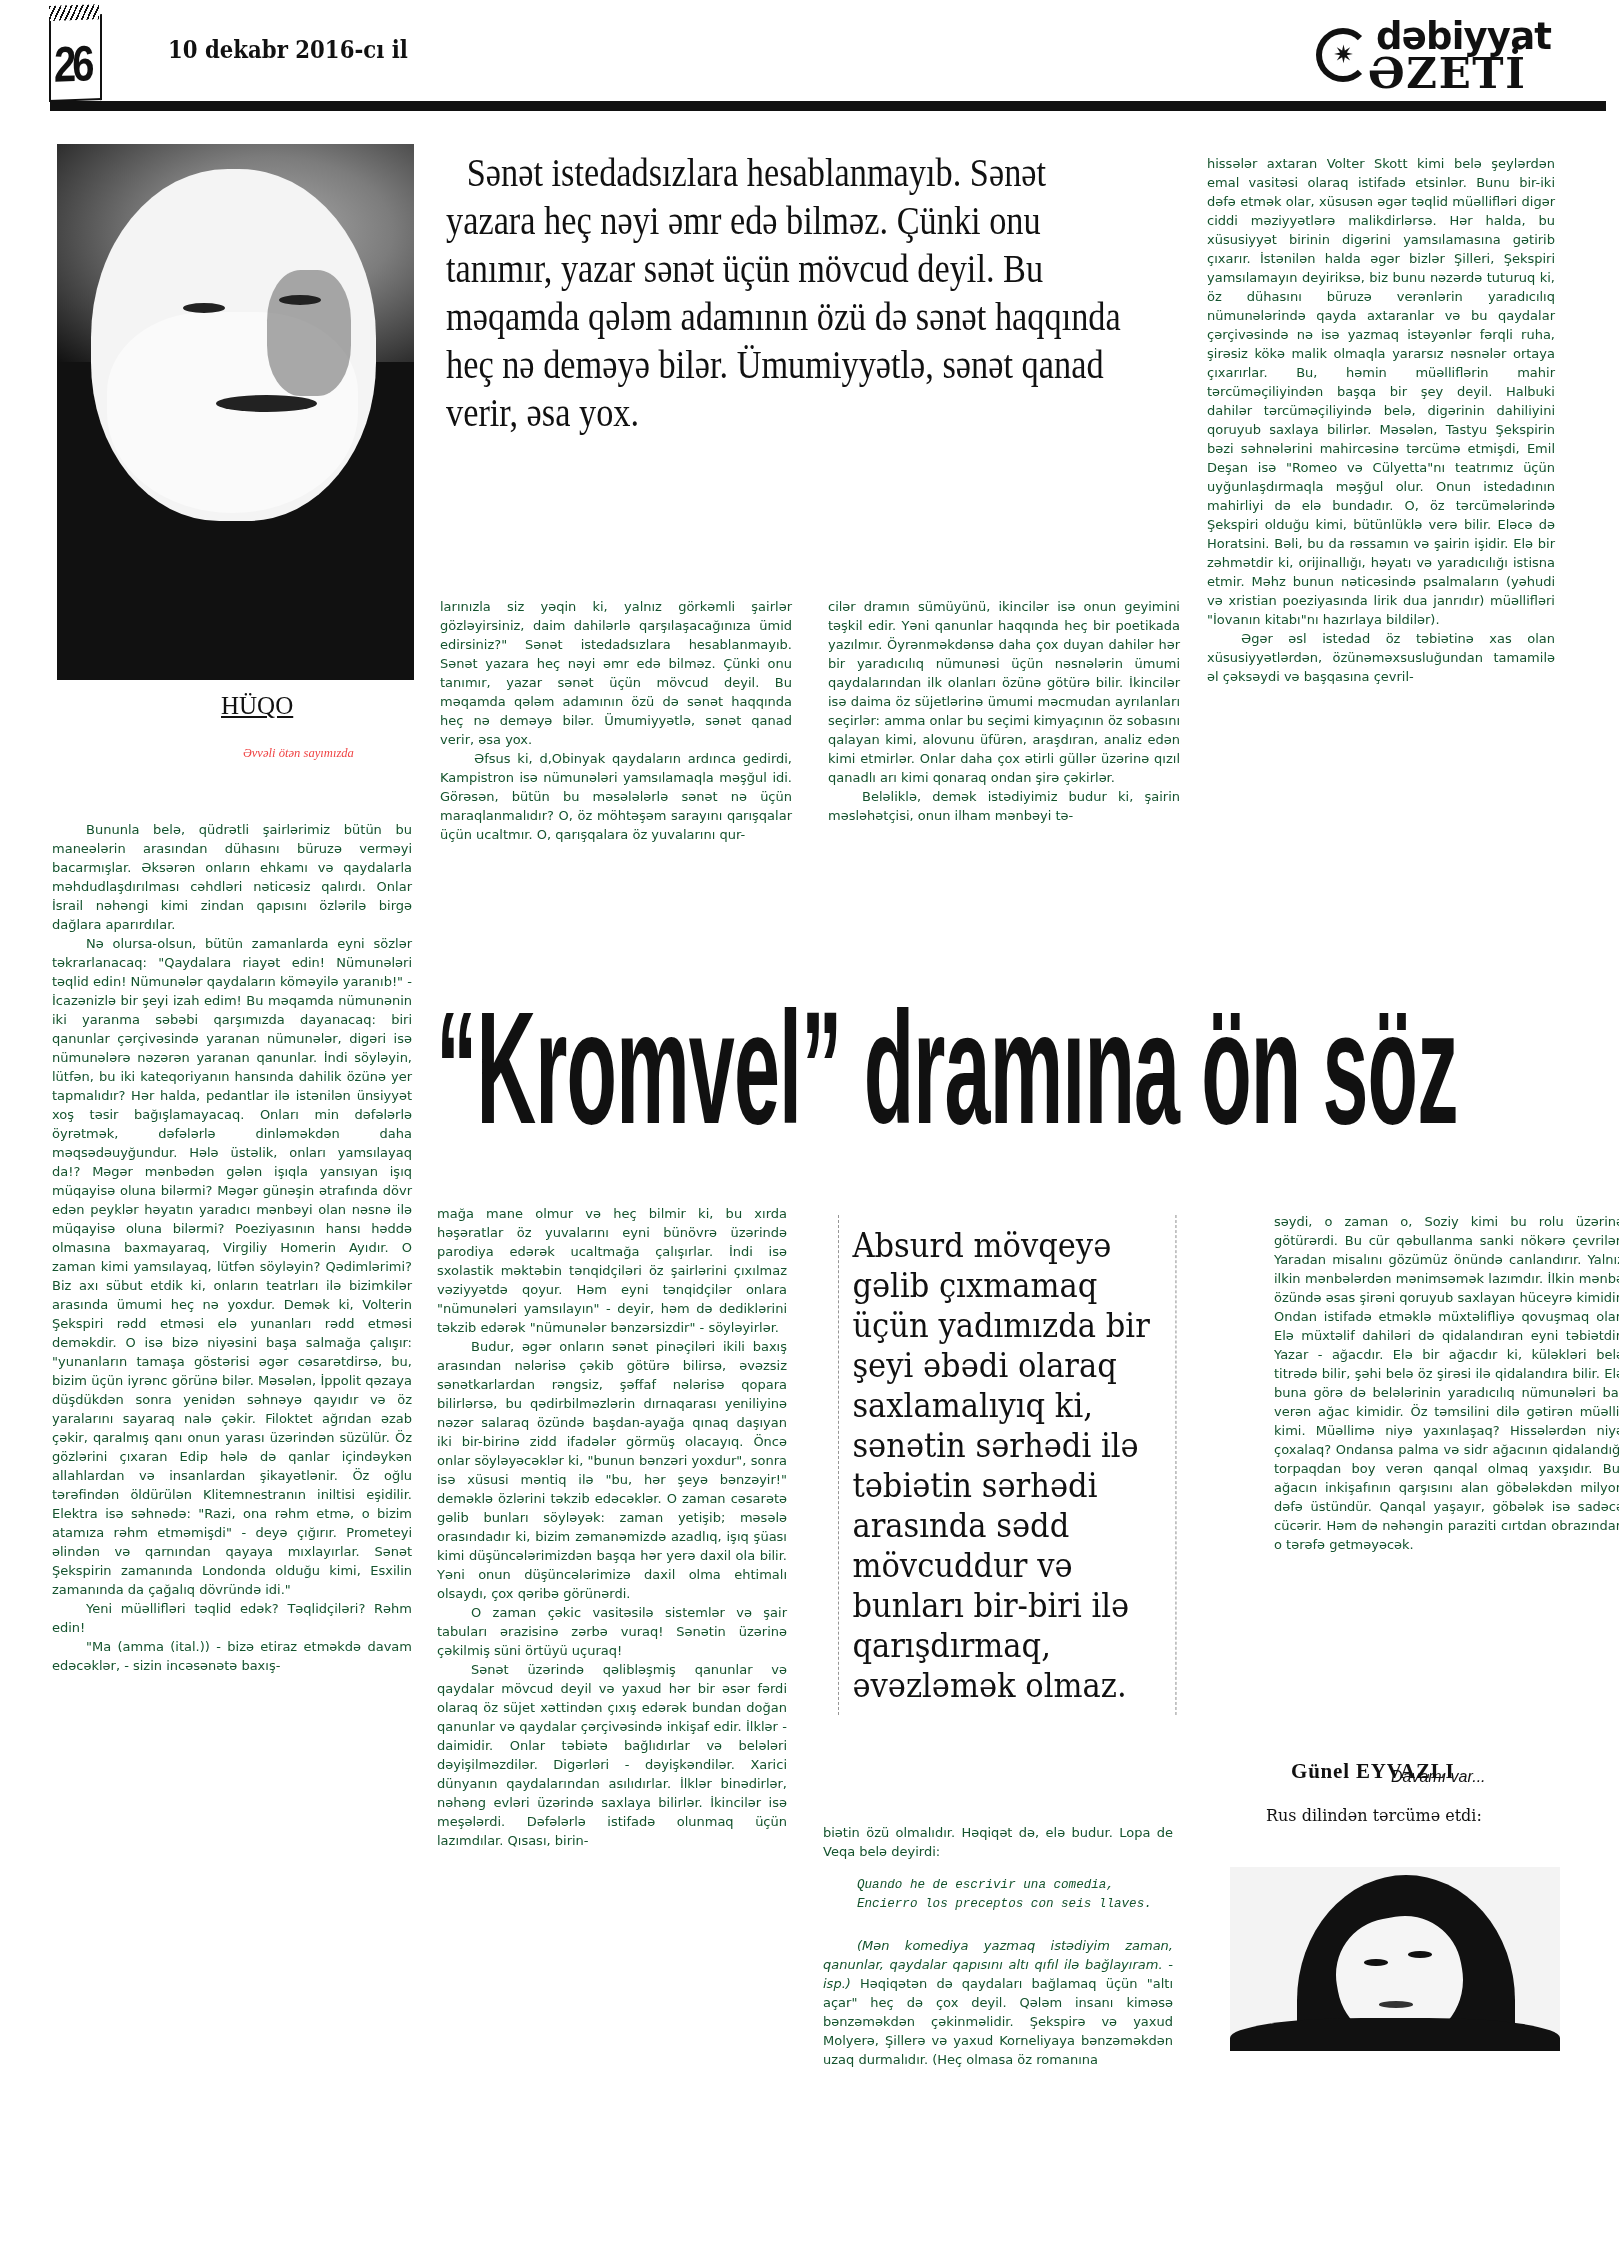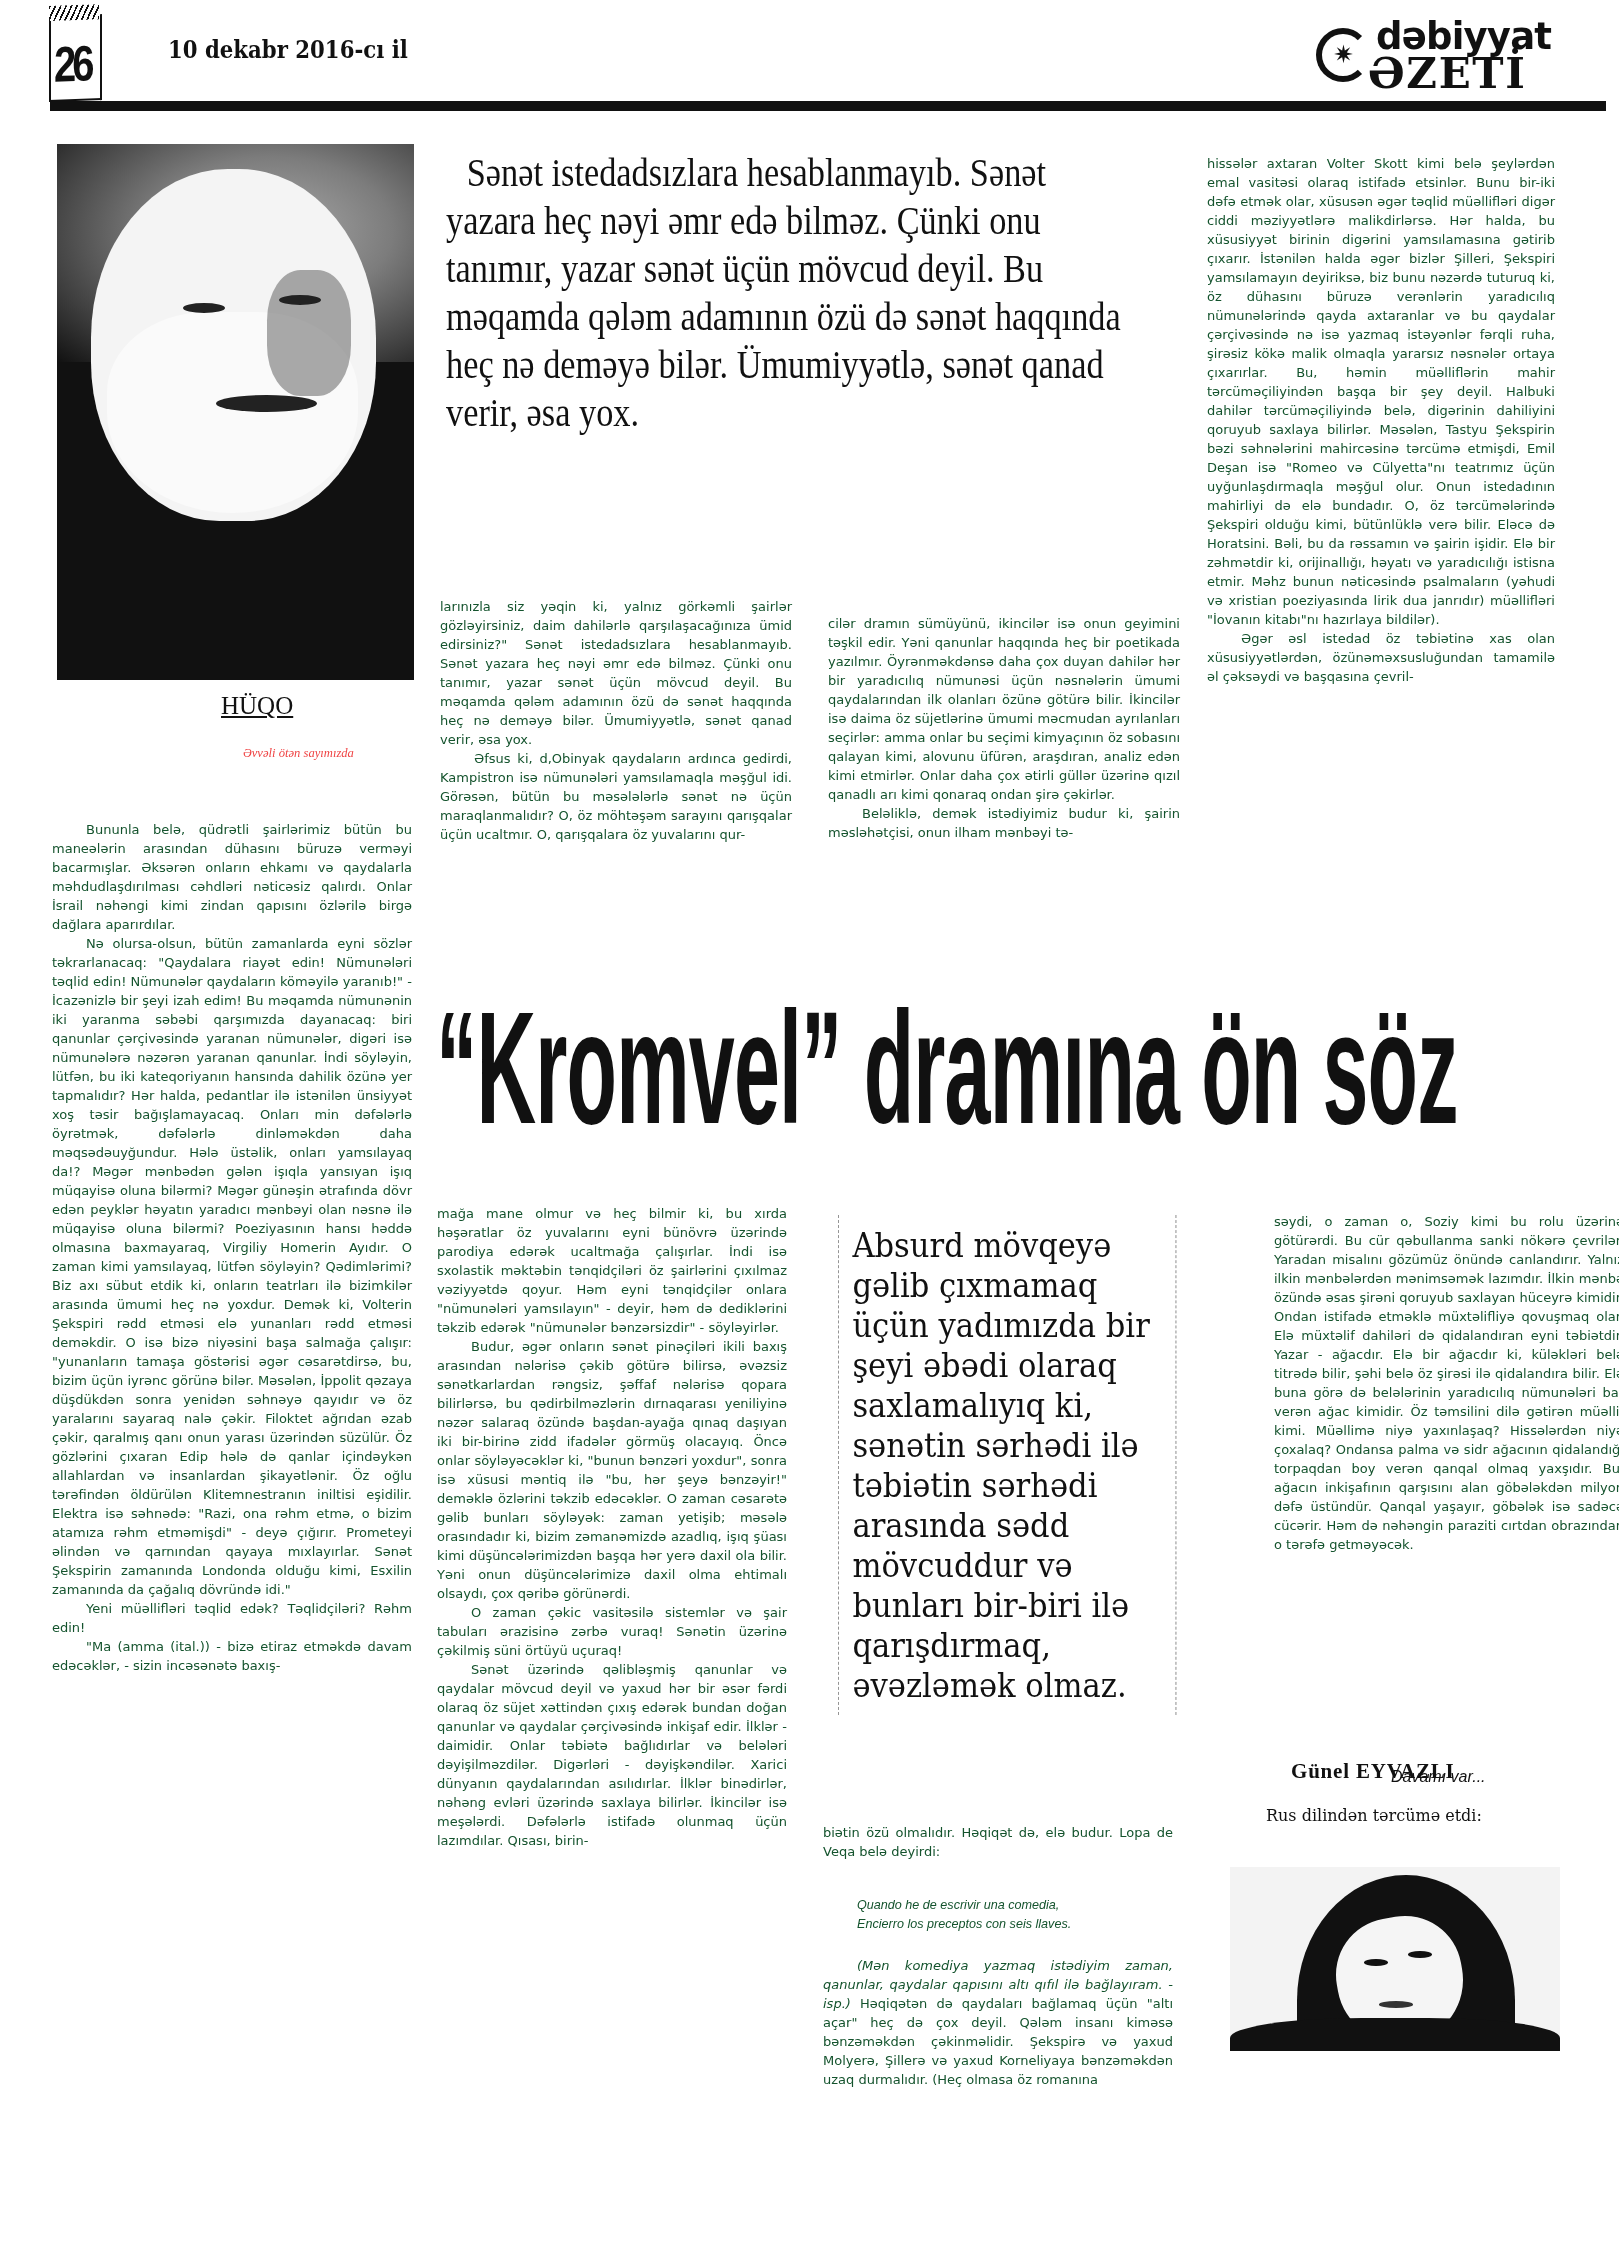--- a/index.html
+++ b/index.html
@@ -24,27 +24,27 @@
   .photo .mouth { position:absolute; left:159px; top:251px; width:101px; height:17px; background:#222; border-radius:50%; }
   .photo .shade { position:absolute; left:210px; top:126px; width:84px; height:126px; background:#555; opacity:0.5; border-radius:40%; }
   .caption { left: 180px; top: 692px; font-size: 25px; text-decoration: underline; font-family:"Liberation Serif",serif;margin-left:41px; }
   .subcap { left: 243px; top: 746px; font-size: 12.6px; font-style: italic; font-family:"Liberation Serif",serif; color:#ef4444; }
   .pull-quote { left: 446px; top: 149px; width: 687px; font-family: "Liberation Serif", serif; font-size: 39px; line-height: 48px; transform: scaleX(0.88); transform-origin: left top; width: 779px; text-indent: 23.5px; }
   .col { font-family: "DejaVu Sans", sans-serif; font-size: 13px; line-height: 19px; text-align: justify; color:#14532d; }
   .col p { margin: 0; text-indent: 34px; }
   .col p.noindent { text-indent: 0; }
   .col1 { left: 52px; top: 820px; width: 360px; }
   .col2-top { left: 440px; top: 597px; width: 352px; }
-  .col3-top { left: 828px; top: 597px; width: 352px; margin-top: 17px; }
+  .col3-top { left: 828px; top: 597px; width: 352px; }
   .col4-top { left: 1207px; top: 154px; width: 348px; }
   .headline { left: 436px; top: 989px; font-family: "Liberation Sans", sans-serif; font-weight: bold; font-size: 159px; line-height: 159px; transform: scaleX(0.52); transform-origin: left top; white-space: nowrap; letter-spacing: -1.7px; }
   .col2-bot { left: 437px; top: 1204px; width: 350px; }
   .boxquote { left: 838px; top: 1215px; width: 327px; border-left: 1.7px dashed #888; border-right: 1.7px dashed #888; padding: 10px 15px; font-family: "DejaVu Serif", serif; font-size: 34px; line-height: 40px; transform: scaleX(0.9); transform-origin:left top; width:344px; }
   .col3-bot { left: 823px; top: 1823px; width: 350px; }
-  .col3-bot .poem { font-style: italic; margin: 35px 0 22px 34px; text-indent:0; font-family:Liberation Sans, sans-serif; font-size:12.6px; }
+  .col3-bot .poem { font-style: italic; margin: 15px 0 22px 34px; text-indent:0; font-family:Liberation Mono, monospace; font-size:12.6px; }
   .col3-bot .ital { font-style: italic; }
   .col4-bot { left: 1274px; top: 1212px; width: 350px; }
   .cont { left: 1391px; top: 1768px; font-family:Liberation Sans, sans-serif; font-style: italic; font-size: 16px; }
   .transl { left: 1266px; top: 1806px; font-family:"DejaVu Serif",serif; font-size: 16px; }
   .transl-name { left: 1291px; top: 1759px; font-family:"Liberation Serif",serif; font-weight: bold; font-size: 21px; letter-spacing: 0.8px; }
   .photo2 { left: 1230px; top: 1867px; width: 330px; height: 184px; background: #f3f3f3; overflow:hidden; }
   .photo2 .hair { position:absolute; left:67px; top:8.4px; width:218px; height:251px; background:#111; border-radius:50% 50% 30% 30%; }
   .photo2 .face { position:absolute; left:107px; top:50px; width:126px; height:126px; background:#f5f5f5; border-radius:45% 45% 50% 50%; transform: rotate(-10deg); }
   .photo2 .e1 { position:absolute; left:134px; top:92px; width:23.5px; height:6.7px; background:#111; border-radius:50%; }
   .photo2 .e2 { position:absolute; left:178px; top:84px; width:23.5px; height:6.7px; background:#111; border-radius:50%; }

